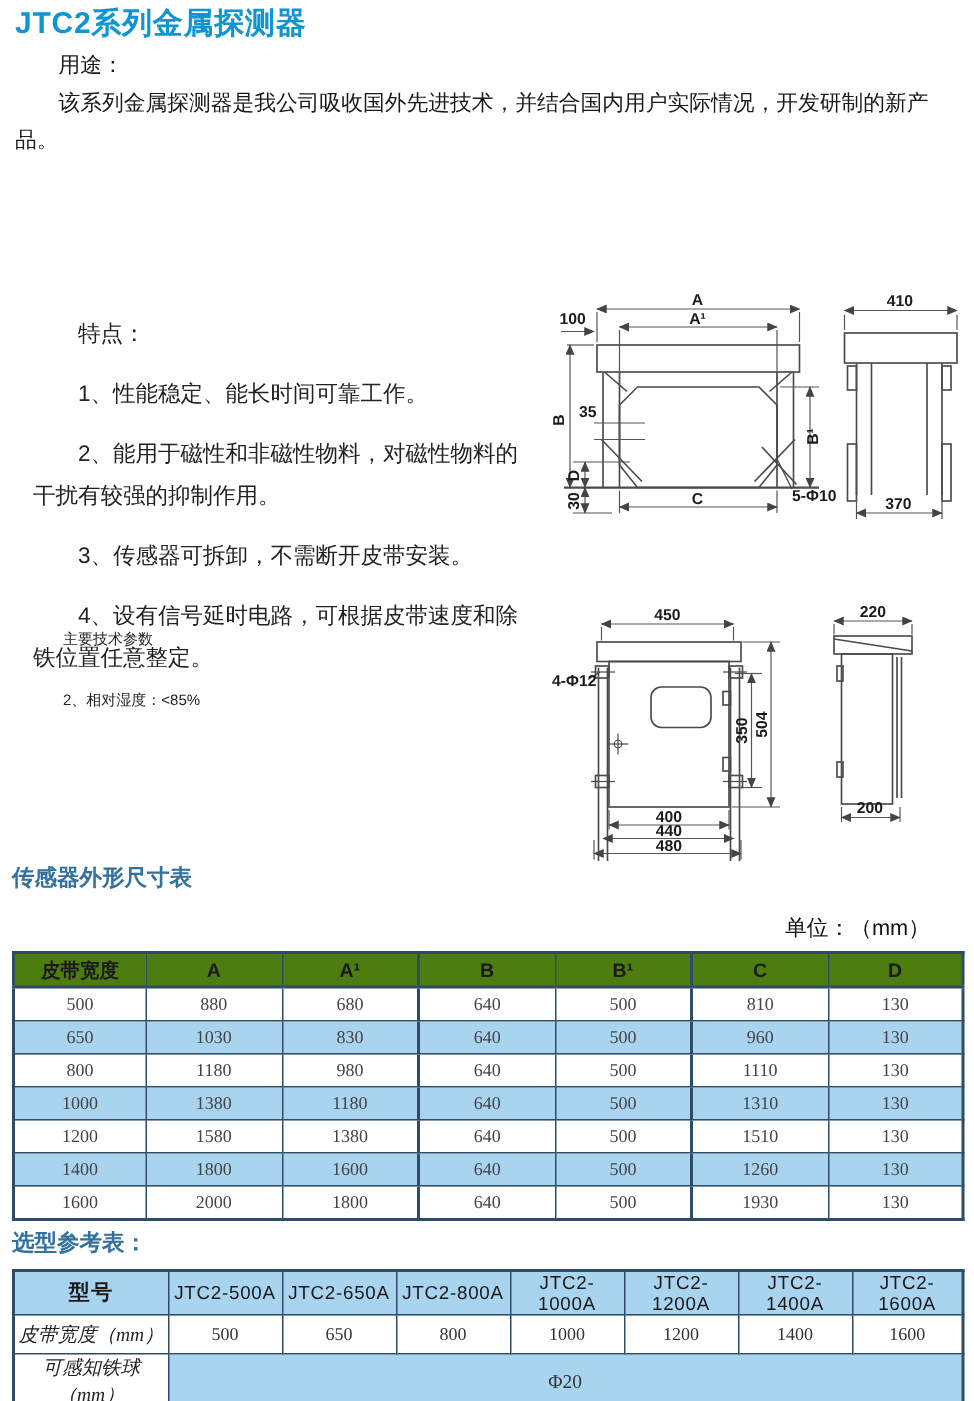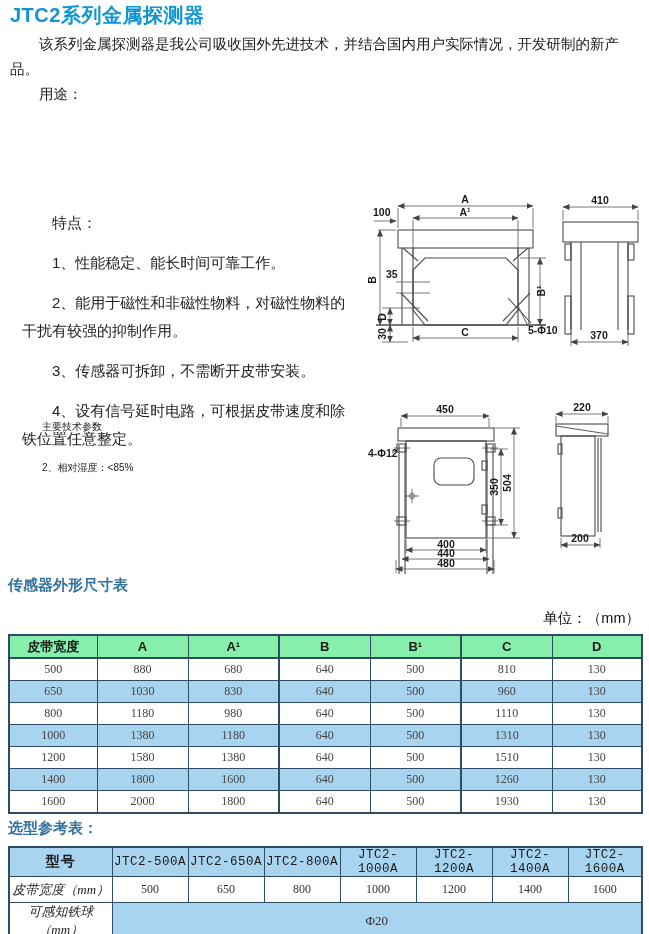--- a/index.html
+++ b/index.html
@@ -37,56 +37,56 @@
     font-size:10.5px; font-weight:bold; fill:#1a1a1a;
   }
   .sec-title {
     position:absolute; left:8px;
     font-family:"Liberation Sans","DejaVu Sans",sans-serif;
     font-size:15px; font-weight:bold; color:#33719f;
   }
   #t1-title { top:576px; }
   #t2-title { top:819px; }
   .unit-label {
-    position:absolute; right:9px; top:609px;
+    position:absolute; right:29px; top:609px;
     font-family:"Liberation Sans","DejaVu Sans",sans-serif;
     font-size:14.5px; color:#111;
   }
   table { position:absolute; border-collapse:collapse; table-layout:fixed;
           border:2px solid #2e4c66; }
   th, td { border:1px solid #2e4c66; text-align:center; padding:0; }
   #table1 { left:8px; top:634px; width:633px; }
   #table1 th {
-    height:21px; background:#86efac;
+    height:21px; background:#4d7c0f;
     font-family:"Liberation Sans","DejaVu Sans",sans-serif;
     font-size:13px; font-weight:600; border-bottom-width:2px;
   }
   #table1 td { height:21px; font-size:12px; color:#444; }
   #table1 tr.alt td { background:#a9d4f0; }
   .bl { border-left-width:2px; }
   #table2 { left:8px; top:846px; width:633px; }
   #table2 th {
     height:26px; background:#a9d4f0;
-    font-family:Liberation Mono, monospace;
+    font-family:Liberation Sans, sans-serif;
     font-size:12.5px; font-weight:normal; letter-spacing:0.5px;
   }
   #table2 th.model-col-header { font-weight:normal; }
   #table2 th.rowhead-title { font-size:14px; font-weight:bold; letter-spacing:1px; }
   #table2 td { height:25px; font-size:12px; color:#333; }
   #table2 td.rowlabel { font-style:italic; font-size:13px; color:#222; }
   #table2 td.ball-value { background:#a9d4f0; font-size:13px; }
 </style>
 </head>
 <body>
 
 <h1 class="page-title">JTC2系列金属探测器</h1>
 
 <div class="text-top">
+  <p>用途：</p>
   <p>该系列金属探测器是我公司吸收国外先进技术，并结合国内用户实际情况，开发研制的新产品。</p>
-  <p>用途：</p>
 </div>
 
 <div class="features">
   <p>特点：</p>
   <p>1、性能稳定、能长时间可靠工作。</p>
   <p>2、能用于磁性和非磁性物料，对磁性物料的干扰有较强的抑制作用。</p>
   <p>3、传感器可拆卸，不需断开皮带安装。</p>
   <p>4、设有信号延时电路，可根据皮带速度和除铁位置任意整定。</p>
 </div>
 

